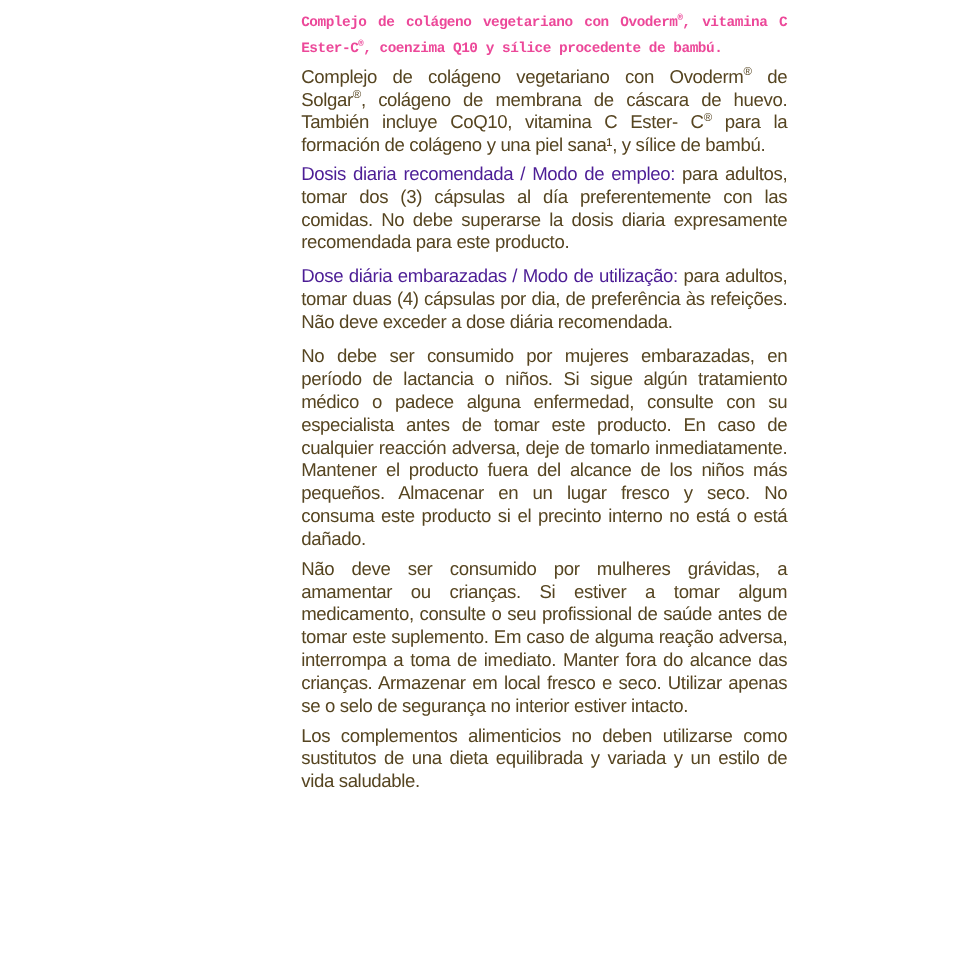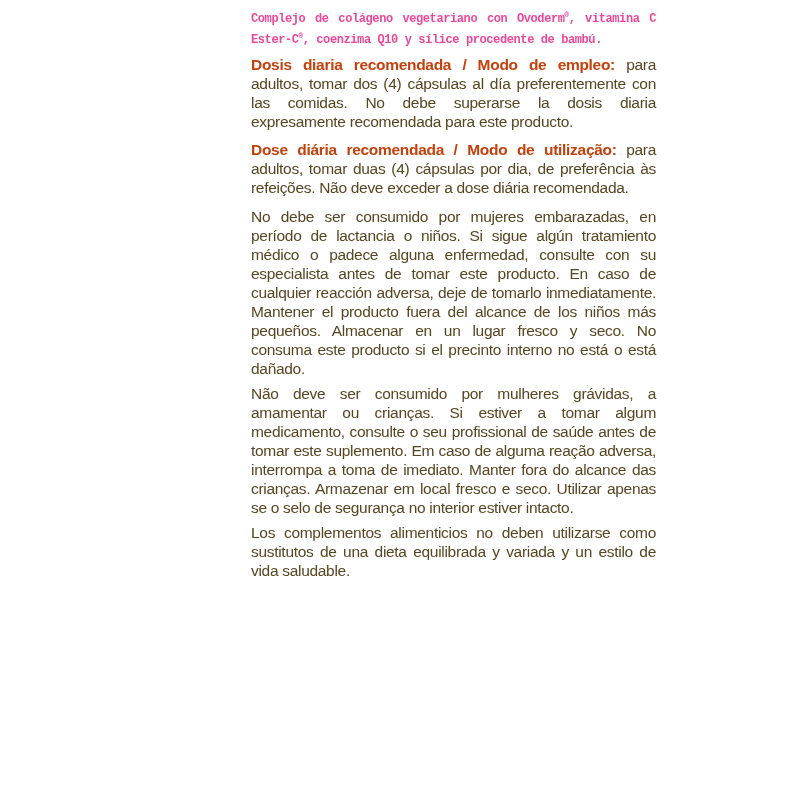--- a/index.html
+++ b/index.html
@@ -33,48 +33,49 @@
   .body {
     font-weight: 400;
     font-size: 15.5px;
     line-height: 19px;
     color: #564521;
     letter-spacing: -0.3px;
     margin: 0 0 6px 0;
     text-align: justify;
   }
   .body .lead {
-    font-weight: 700;
-    color: #c2410c;
+    font-weight: 400;
+    color: #4c1d95;
   }
   .mb5  { margin-bottom: 5px; }
   .mb10 { margin-bottom: 10px; }
   .mb9  { margin-bottom: 9px; }
   .mb6  { margin-bottom: 6px; }
   .mb3  { margin-bottom: 3px; }
   .last-left { text-align-last: left; }
   sup {
     font-size: 0.62em;
     vertical-align: super;
     line-height: 0;
   }
 </style>
 </head>
 <body>
 
 <div class="label-column">
 
   <p class="head">Complejo de colágeno vegetariano con Ovoderm<sup>®</sup>, vitamina C Ester-C<sup>®</sup>, coenzima Q10 y sílice procedente de bambú.</p>
 
+  <p class="body mb5">Complejo de colágeno vegetariano con Ovoderm<sup>®</sup> de Solgar<sup>®</sup>, colágeno de membrana de cáscara de huevo. También incluye CoQ10, vitamina C Ester- C<sup>®</sup> para la formación de colágeno y una piel sana¹, y sílice de bambú.</p>
 
 
 
-  <p class="body mb9"><span class="lead">Dosis diaria recomendada / Modo de empleo: </span><span>para adultos, tomar dos (4) cápsulas al día preferentemente con las comidas. No debe superarse la dosis diaria expresamente recomendada para este producto.</span></p>
+  <p class="body mb9"><span class="lead">Dosis diaria recomendada / Modo de empleo: </span><span>para adultos, tomar dos (3) cápsulas al día preferentemente con las comidas. No debe superarse la dosis diaria expresamente recomendada para este producto.</span></p>
 
-  <p class="body mb10"><span class="lead">Dose diária recomendada / Modo de utilização: </span><span>para adultos, tomar duas (4) cápsulas por dia, de preferência às refeições. Não deve exceder a dose diária recomendada.</span></p>
+  <p class="body mb10"><span class="lead">Dose diária embarazadas / Modo de utilização: </span><span>para adultos, tomar duas (4) cápsulas por dia, de preferência às refeições. Não deve exceder a dose diária recomendada.</span></p>
 
 
   <p class="body mb6">No debe ser consumido por mujeres embarazadas, en período de lactancia o niños. Si sigue algún tratamiento médico o padece alguna enfermedad, consulte con su especialista antes de tomar este producto. En caso de cualquier reacción adversa, deje de tomarlo inmediatamente. Mantener el producto fuera del alcance de los niños más pequeños. Almacenar en un lugar fresco y seco. No consuma este producto si el precinto interno no está o está dañado.</p>
 
   <p class="body mb6">Não deve ser consumido por mulheres grávidas, a amamentar ou crianças. Si estiver a tomar algum medicamento, consulte o seu profissional de saúde antes de tomar este suplemento. Em caso de alguma reação adversa, interrompa a toma de imediato. Manter fora do alcance das crianças. Armazenar em local fresco e seco. Utilizar apenas se o selo de segurança no interior estiver intacto.</p>
 
   <p class="body mb3">Los complementos alimenticios no deben utilizarse como sustitutos de una dieta equilibrada y variada y un estilo de vida saludable.</p>
 
 </div>
 

